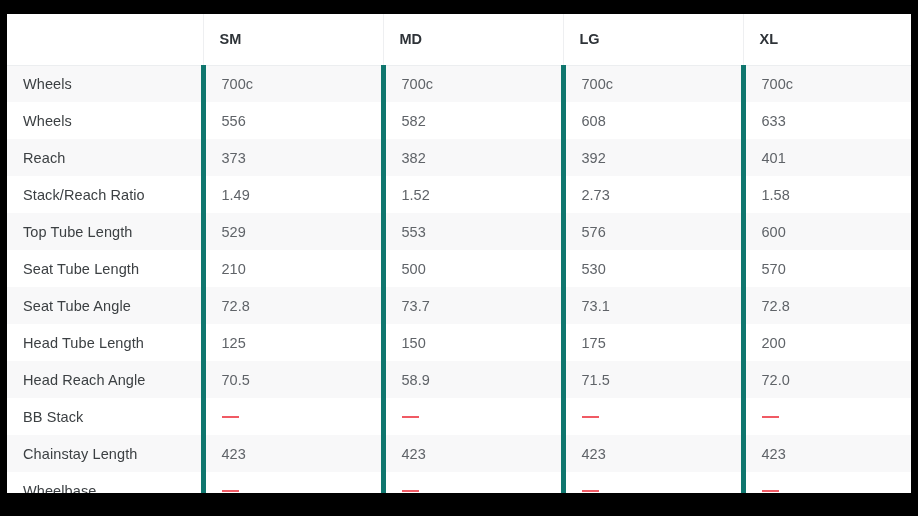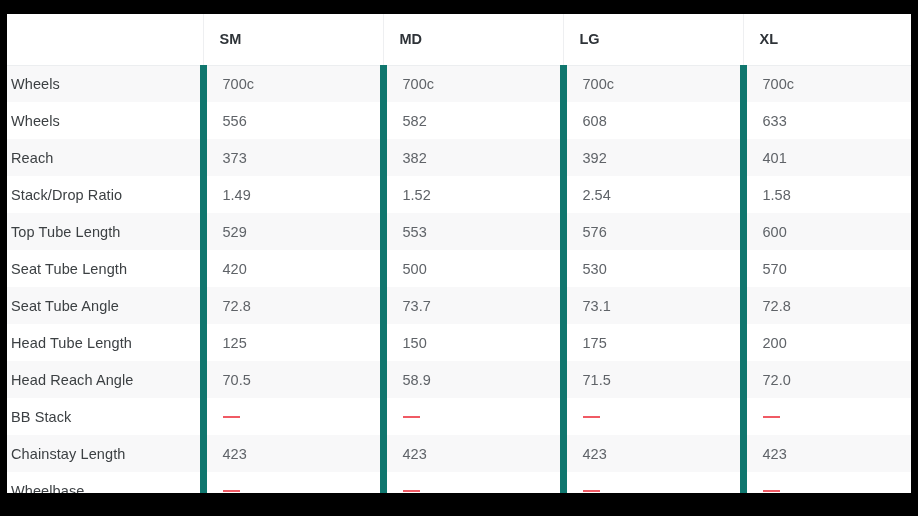--- a/index.html
+++ b/index.html
@@ -41,32 +41,32 @@
     padding:0 0 0 10px;
     border-bottom:1px solid #eceef0;
   }
   thead th.size-head { padding-left:16px; }
   thead th + th { border-left:1px solid #eeeff1; }
 
   tbody td {
     height:37px;
     vertical-align:middle;
     font-size:14.5px;
-    padding:0 0 0 4px;
+    padding:0 0 0 16px;
     white-space:nowrap;
     overflow:hidden;
   }
   tbody td.row-label {
     color:#3c4043;
     letter-spacing:0.1px;
   }
   tbody td.row-value {
     color:#5f6368;
     padding-left:16px;
-    border-left:7px solid #0f766e;
+    border-left:5px solid #0f766e;
   }
   tbody tr.stripe td { background:#f8f8f9; }
   tbody tr.plain  td { background:#ffffff; }
 
   .na-dash {
     display:inline-block;
     width:17px; height:0;
     border-top:2px solid #f05a64;
     vertical-align:middle;
     position:relative;
@@ -111,36 +111,36 @@
             <td class="row-value">633</td>
           </tr>
           <tr class="stripe">
             <td class="row-label">Reach</td>
             <td class="row-value">373</td>
             <td class="row-value">382</td>
             <td class="row-value">392</td>
             <td class="row-value">401</td>
           </tr>
           <tr class="plain">
-            <td class="row-label">Stack/Drop Ratio</td>
+            <td class="row-label">Stack/Reach Ratio</td>
             <td class="row-value">1.49</td>
             <td class="row-value">1.52</td>
-            <td class="row-value">2.54</td>
+            <td class="row-value">2.73</td>
             <td class="row-value">1.58</td>
           </tr>
           <tr class="stripe">
             <td class="row-label">Top Tube Length</td>
             <td class="row-value">529</td>
             <td class="row-value">553</td>
             <td class="row-value">576</td>
             <td class="row-value">600</td>
           </tr>
           <tr class="plain">
             <td class="row-label">Seat Tube Length</td>
-            <td class="row-value">420</td>
+            <td class="row-value">210</td>
             <td class="row-value">500</td>
             <td class="row-value">530</td>
             <td class="row-value">570</td>
           </tr>
           <tr class="stripe">
             <td class="row-label">Seat Tube Angle</td>
             <td class="row-value">72.8</td>
             <td class="row-value">73.7</td>
             <td class="row-value">73.1</td>
             <td class="row-value">72.8</td>

